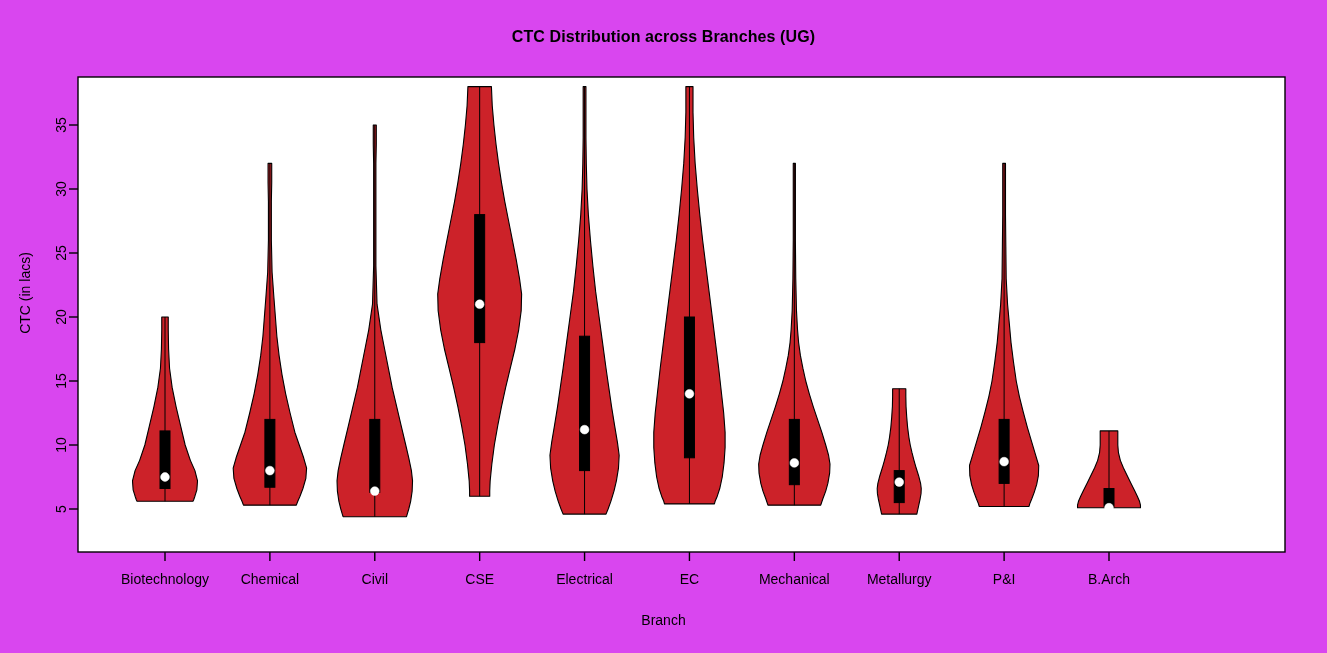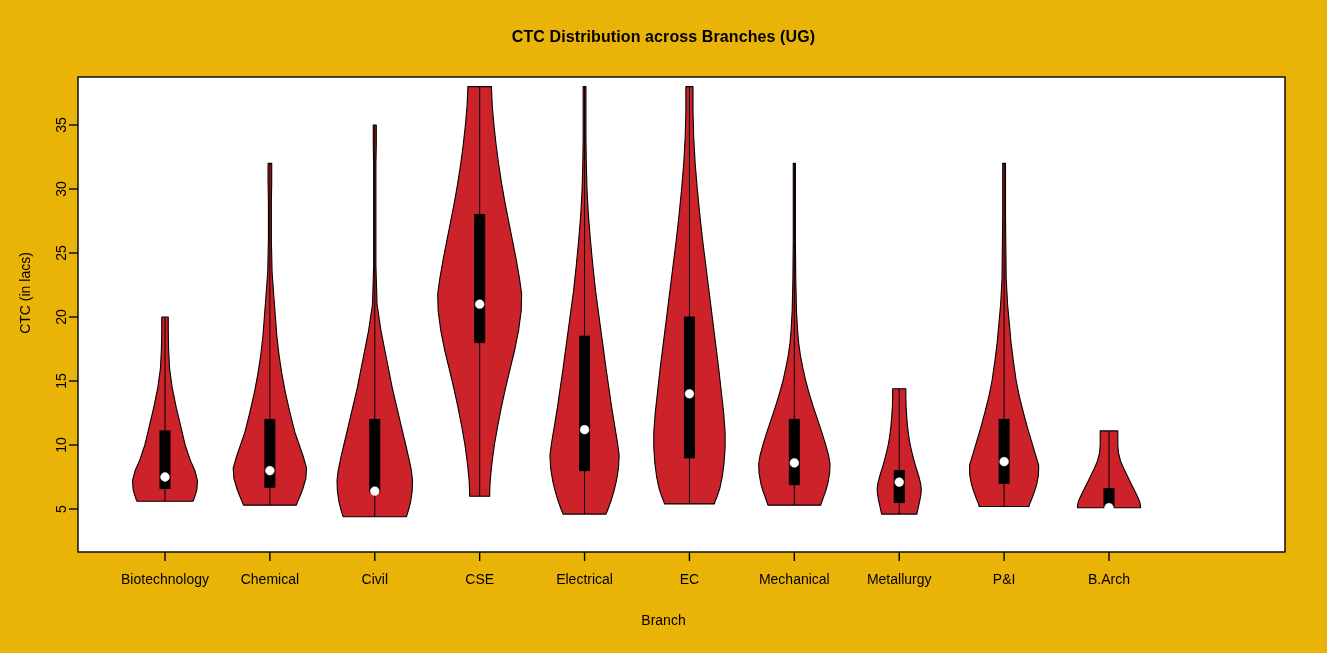--- a/index.html
+++ b/index.html
@@ -6,21 +6,21 @@
   * { box-sizing: border-box; }
   html, body {
     margin: 0; padding: 0;
     background: #ffffff;
     font-family: "Liberation Sans", sans-serif;
   }
   #page {
     position: relative;
     width: 1327px;
     height: 653px;
-    background: #eab308;
+    background: #d946ef;
     overflow: hidden;
   }
   #chart-title {
     position: absolute;
     top: 28px;
     left: 0;
     width: 1327px;
     text-align: center;
     font-size: 16px;
     font-weight: bold;

